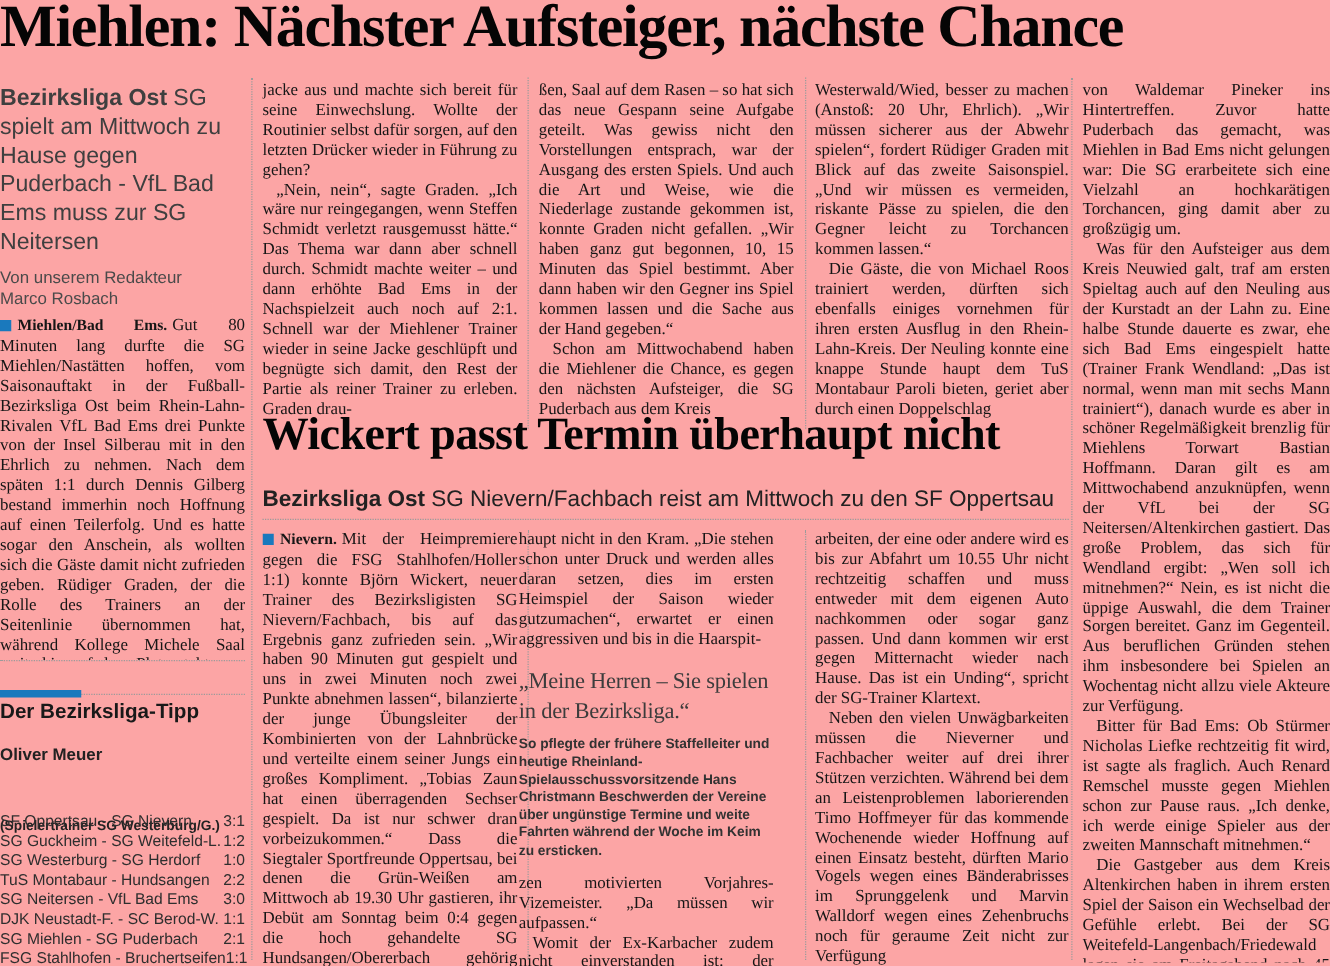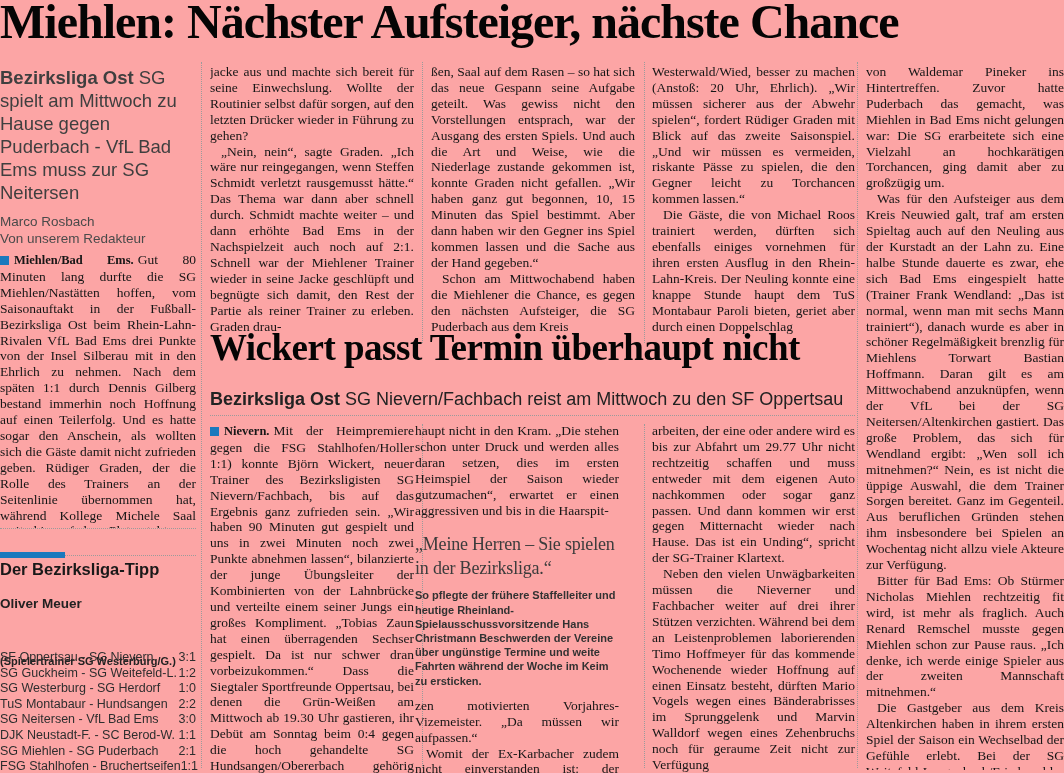--- a/index.html
+++ b/index.html
@@ -58,22 +58,22 @@
   <div class="vrule" style="left:422px;top:62px;height:281px;"></div>
   <div class="vrule" style="left:422px;top:424px;height:344px;"></div>
   <div class="vrule" style="left:644px;top:62px;height:281px;"></div>
   <div class="vrule" style="left:644px;top:424px;height:344px;"></div>
   <div class="vrule" style="left:857px;top:62px;height:706px;"></div>
 
   <div class="subhead">
     <span class="sh-label">Bezirksliga Ost</span><span>SG spielt am Mittwoch zu Hause gegen Puderbach - VfL Bad Ems muss zur SG Neitersen</span>
   </div>
   <div class="byline">
+    <div>Von unserem Redakteur</div>
     <div>Marco Rosbach</div>
-    <div>Von unserem Redakteur</div>
   </div>
   <div class="col" style="left:0;top:252px;width:196px;height:276px;">
     <p class="body-p">
       <span class="bullet"></span><span class="dateline">Miehlen/Bad Ems.</span><span>Gut 80 Minuten lang durfte die SG Miehlen/Nastätten hoffen, vom Saisonauftakt in der Fußball-Bezirksliga Ost beim Rhein-Lahn-Rivalen VfL Bad Ems drei Punkte von der Insel Silberau mit in den Ehrlich zu nehmen. Nach dem späten 1:1 durch Dennis Gilberg bestand immerhin noch Hoffnung auf einen Teilerfolg. Und es hatte sogar den Anschein, als wollten sich die Gäste damit nicht zufrieden geben. Rüdiger Graden, der die Rolle des Trainers an der Seitenlinie übernommen hat, während Kollege Michele Saal weiterhin auf dem Platz steht, zog hektisch die Trainings-</span>
     </p>
   </div>
 
   <div class="tippbox">
     <div class="hrule" style="left:0;top:0;width:196px;"></div>
     <div class="hrule" style="left:0;top:27px;width:196px;"></div>
@@ -126,21 +126,21 @@
     <p class="body-p ind">Schon am Mittwochabend haben die Miehlener die Chance, es gegen den nächsten Aufsteiger, die SG Puderbach aus dem Kreis</p>
   </div>
   <div class="col" style="left:652px;top:64px;width:203px;height:281px;">
     <p class="body-p">Westerwald/Wied, besser zu machen (Anstoß: 20 Uhr, Ehrlich). „Wir müssen sicherer aus der Abwehr spielen“, fordert Rüdiger Graden mit Blick auf das zweite Saisonspiel. „Und wir müssen es vermeiden, riskante Pässe zu spielen, die den Gegner leicht zu Torchancen kommen lassen.“</p>
     <p class="body-p ind">Die Gäste, die von Michael Roos trainiert werden, dürften sich ebenfalls einiges vornehmen für ihren ersten Ausflug in den Rhein-Lahn-Kreis. Der Neuling konnte eine knappe Stunde haupt dem TuS Montabaur Paroli bieten, geriet aber durch einen Doppelschlag</p>
   </div>
 
   <div class="col" style="left:866px;top:64px;width:198px;height:706px;">
     <p class="body-p">von Waldemar Pineker ins Hintertreffen. Zuvor hatte Puderbach das gemacht, was Miehlen in Bad Ems nicht gelungen war: Die SG erarbeitete sich eine Vielzahl an hochkarätigen Torchancen, ging damit aber zu großzügig um.</p>
     <p class="body-p ind">Was für den Aufsteiger aus dem Kreis Neuwied galt, traf am ersten Spieltag auch auf den Neuling aus der Kurstadt an der Lahn zu. Eine halbe Stunde dauerte es zwar, ehe sich Bad Ems eingespielt hatte (Trainer Frank Wendland: „Das ist normal, wenn man mit sechs Mann trainiert“), danach wurde es aber in schöner Regelmäßigkeit brenzlig für Miehlens Torwart Bastian Hoffmann. Daran gilt es am Mittwochabend anzuknüpfen, wenn der VfL bei der SG Neitersen/Altenkirchen gastiert. Das große Problem, das sich für Wendland ergibt: „Wen soll ich mitnehmen?“ Nein, es ist nicht die üppige Auswahl, die dem Trainer Sorgen bereitet. Ganz im Gegenteil. Aus beruflichen Gründen stehen ihm insbesondere bei Spielen an Wochentag nicht allzu viele Akteure zur Verfügung.</p>
-    <p class="body-p ind">Bitter für Bad Ems: Ob Stürmer Nicholas Miehlen rechtzeitig fit wird, ist mehr als fraglich. Auch Renard Remschel musste gegen Miehlen schon zur Pause raus. „Ich denke, ich werde einige Spieler aus der zweiten Mannschaft mitnehmen.“</p>
+    <p class="body-p ind">Bitter für Bad Ems: Ob Stürmer Nicholas Liefke rechtzeitig fit wird, ist sagte als fraglich. Auch Renard Remschel musste gegen Miehlen schon zur Pause raus. „Ich denke, ich werde einige Spieler aus der zweiten Mannschaft mitnehmen.“</p>
     <p class="body-p ind">Die Gastgeber aus dem Kreis Altenkirchen haben in ihrem ersten Spiel der Saison ein Wechselbad der Gefühle erlebt. Bei der SG Weitefeld-Langenbach/Friedewald lagen sie am Freitagabend nach 45 Minuten bereits mit 0:3 zurück, erkämpften sich im zweiten Durchgang aber immerhin noch einen Punkt.</p>
   </div>
 
   <div style="position:absolute;left:210px;top:332px;width:645px;height:441px;">
     <div class="h2">Wickert passt Termin überhaupt nicht</div>
     <div class="subhead2">
       <span class="sh-label">Bezirksliga Ost</span><span>SG Nievern/Fachbach reist am Mittwoch zu den SF Oppertsau</span>
     </div>
     <div class="hrule" style="left:0;top:83px;width:645px;"></div>
 
@@ -152,21 +152,21 @@
 
     <div class="col" style="left:205px;top:91px;width:204px;height:350px;">
       <p class="body-p">haupt nicht in den Kram. „Die stehen schon unter Druck und werden alles daran setzen, dies im ersten Heimspiel der Saison wieder gutzumachen“, erwartet er einen aggressiven und bis in die Haarspit-</p>
       <div class="pullquote">„Meine Herren – Sie spielen in der Bezirksliga.“</div>
       <p class="pq-caption">So pflegte der frühere Staffelleiter und heutige Rheinland-Spielausschussvorsitzende Hans Christmann Beschwerden der Vereine über ungünstige Termine und weite Fahrten während der Woche im Keim zu ersticken.</p>
       <p class="body-p">zen motivierten Vorjahres-Vizemeister. „Da müssen wir aufpassen.“</p>
       <p class="body-p ind">Womit der Ex-Karbacher zudem nicht einverstanden ist: der Spieltermin. „Das ist absolut keine gute Terminierung. Wir sind ja nicht bei den Profis. Die Jungs müssen alle</p>
     </div>
 
     <div class="col" style="left:442px;top:91px;width:203px;height:350px;">
-      <p class="body-p">arbeiten, der eine oder andere wird es bis zur Abfahrt um 29.77 Uhr nicht rechtzeitig schaffen und muss entweder mit dem eigenen Auto nachkommen oder sogar ganz passen. Und dann kommen wir erst gegen Mitternacht wieder nach Hause. Das ist ein Unding“, spricht der SG-Trainer Klartext.</p>
+      <p class="body-p">arbeiten, der eine oder andere wird es bis zur Abfahrt um 10.55 Uhr nicht rechtzeitig schaffen und muss entweder mit dem eigenen Auto nachkommen oder sogar ganz passen. Und dann kommen wir erst gegen Mitternacht wieder nach Hause. Das ist ein Unding“, spricht der SG-Trainer Klartext.</p>
       <p class="body-p ind">Neben den vielen Unwägbarkeiten müssen die Nieverner und Fachbacher weiter auf drei ihrer Stützen verzichten. Während bei dem an Leistenproblemen laborierenden Timo Hoffmeyer für das kommende Wochenende wieder Hoffnung auf einen Einsatz besteht, dürften Mario Vogels wegen eines Bänderabrisses im Sprunggelenk und Marvin Walldorf wegen eines Zehenbruchs noch für geraume Zeit nicht zur Verfügung</p>
       <div class="author-row">
         <span>stehen.</span>
         <span class="author">Stefan Nink</span>
       </div>
     </div>
   </div>
 
 </div>
 

